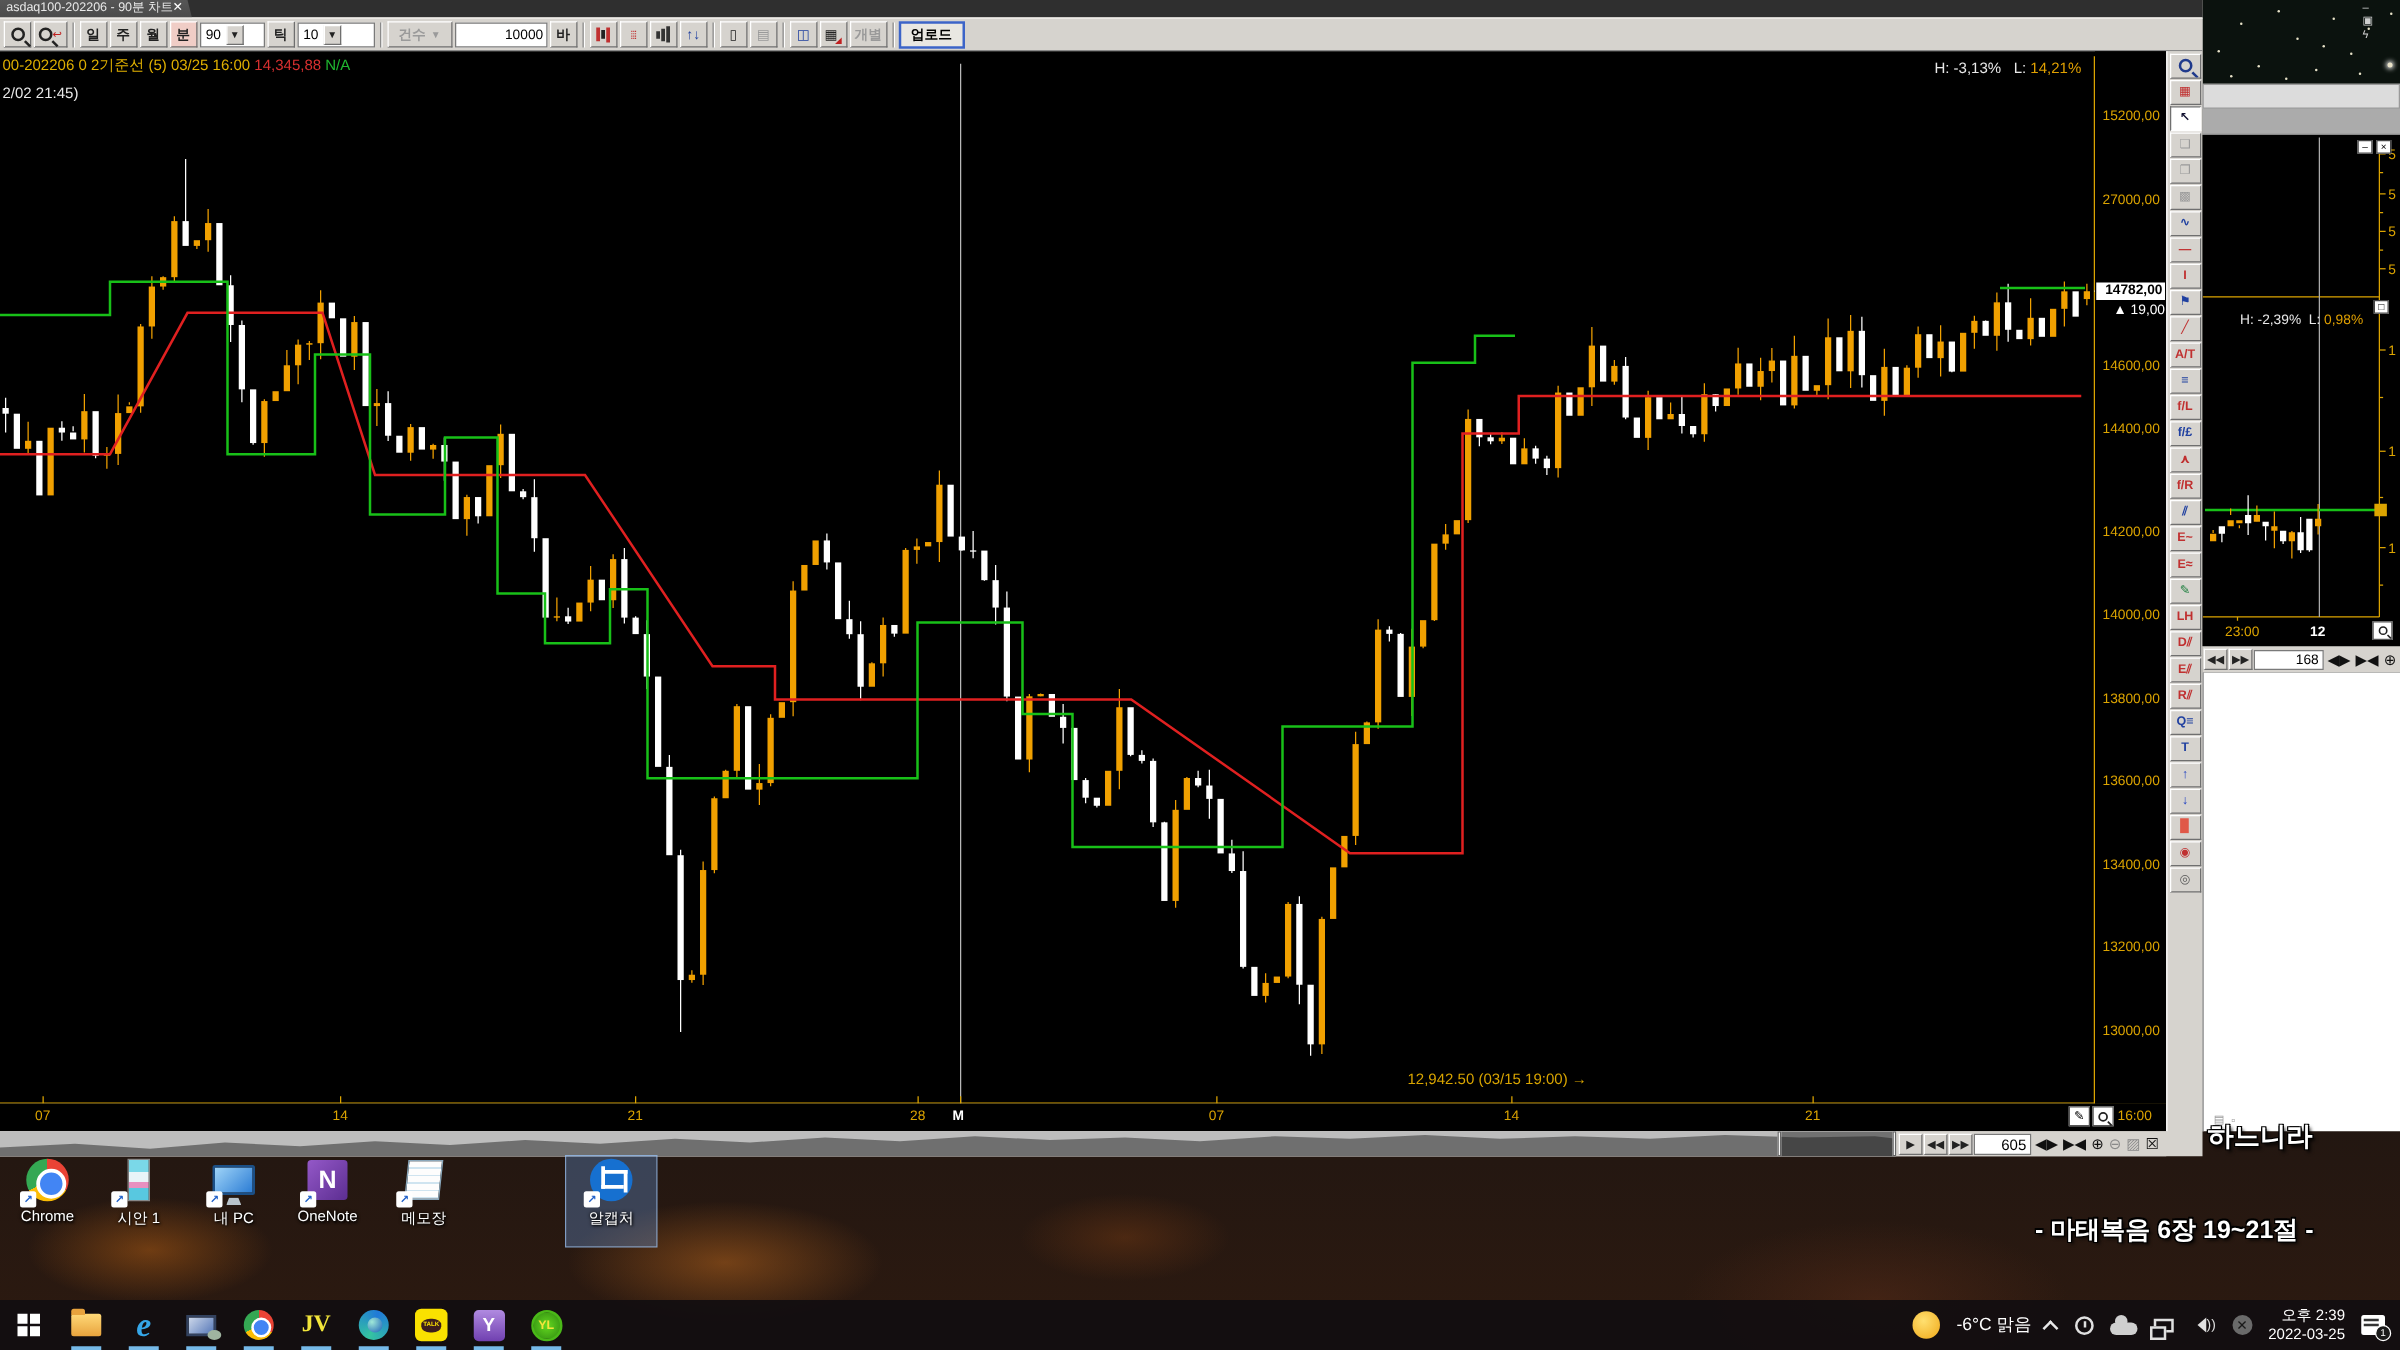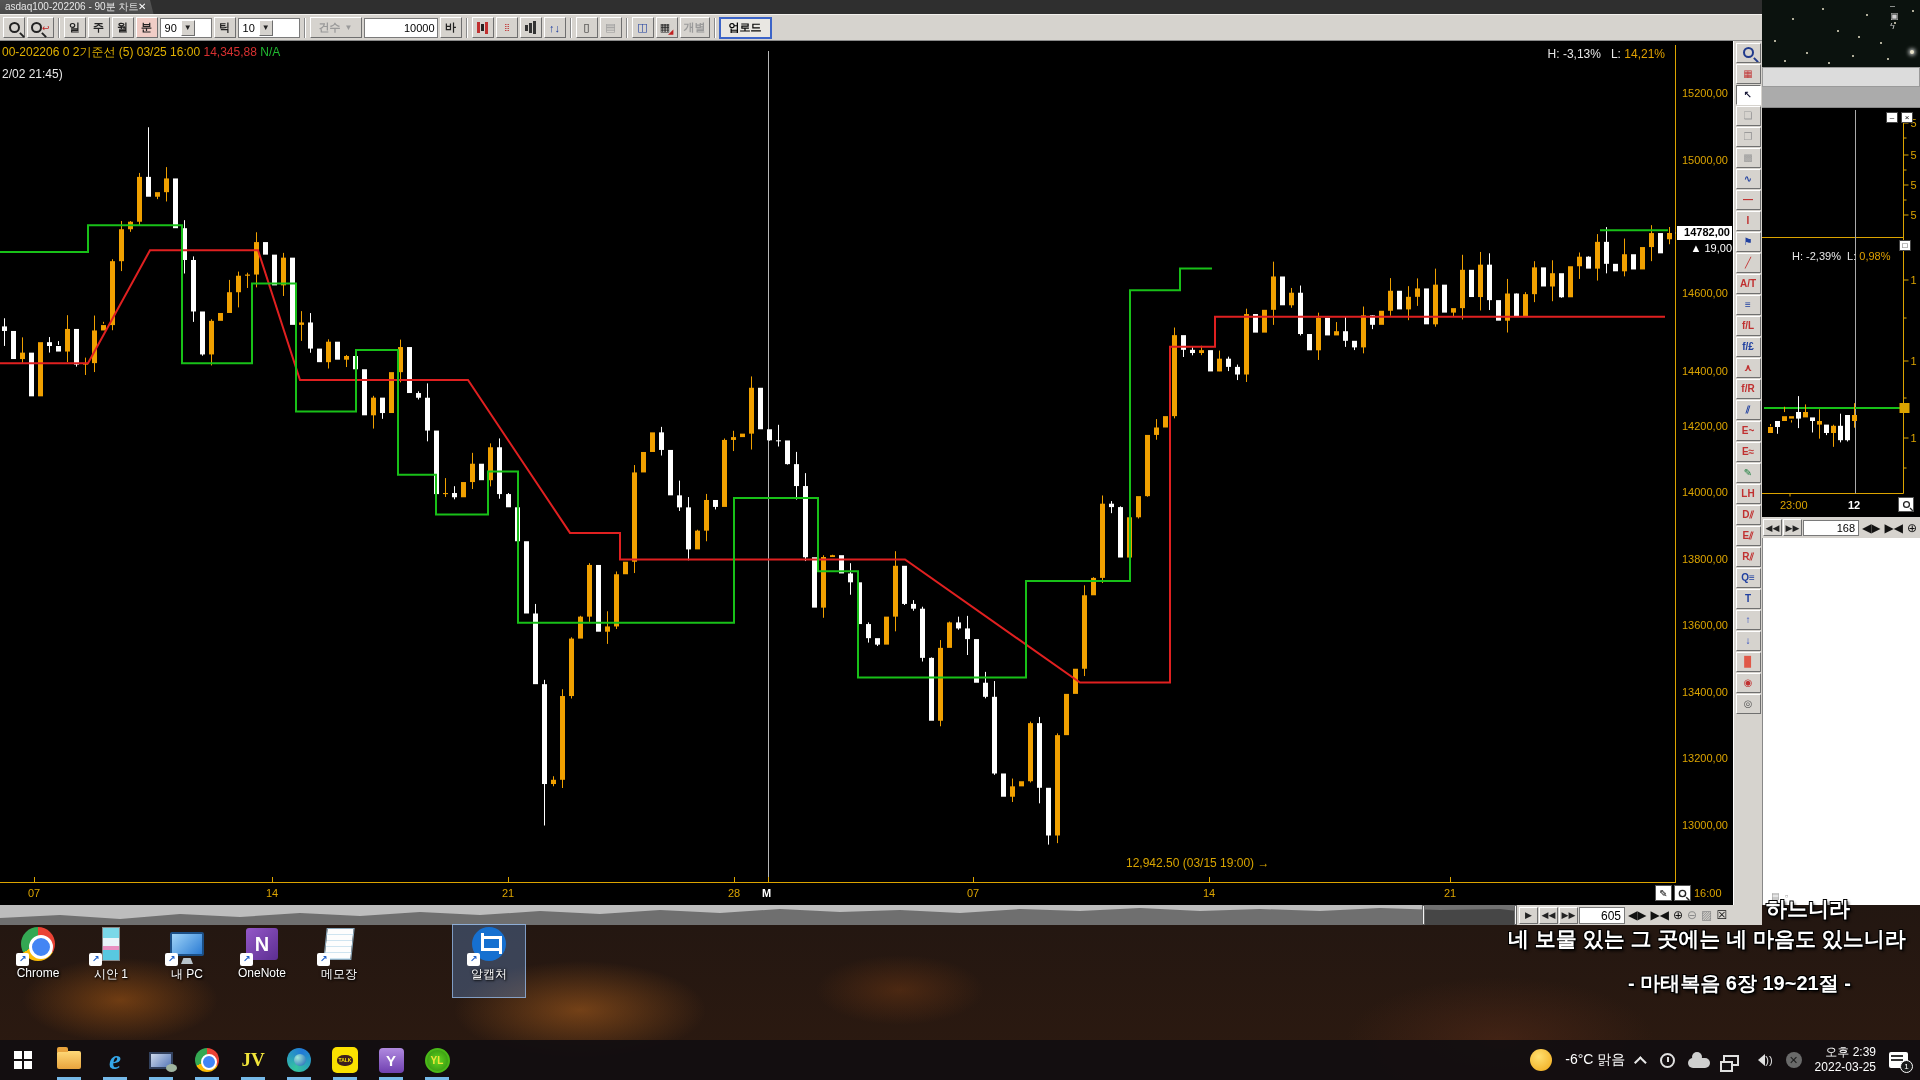--- a/index.html
+++ b/index.html
@@ -697,23 +697,23 @@
         <span>H:</span> <span>-3,13%</span>&nbsp;&nbsp;
         <span>L:</span> <span class="lv">14,21%</span>
       </div>
       <div id="annot" class="abs">
         <span>12,942.50 (03/15 19:00)</span> <span>→</span>
       </div>
     </div>
 
     <div id="price-axis" class="abs">
         <span class="ylab" style="top: 46px;">15200,00</span>
-        <span class="ylab" style="top: 112.5px;">15000,00</span>
+        <span class="ylab" style="top: 112.5px;">27000,00</span>
         <span class="ylab" style="top: 245.5px;">14600,00</span>
-        <span class="ylab" style="top: 324px;">14400,00</span>
+        <span class="ylab" style="top: 296px;">14400,00</span>
         <span class="ylab" style="top: 378.5px;">14200,00</span>
         <span class="ylab" style="top: 445px;">14000,00</span>
         <span class="ylab" style="top: 511.5px;">13800,00</span>
         <span class="ylab" style="top: 578px;">13600,00</span>
         <span class="ylab" style="top: 644.5px;">13400,00</span>
         <span class="ylab" style="top: 711px;">13200,00</span>
         <span class="ylab" style="top: 777.5px;">13000,00</span>
       </div>
     <div id="price-box" class="abs" style="top: 225.985px;">14782,00</div>
     <div id="price-chg" class="abs" style="top: 241.985px;">
@@ -930,21 +930,20 @@
       <div class="dicon sel" style="left: 453px;">
         <div class="art">
           <span class="alcapture"></span>
           <span class="sc-arrow">↗</span>
         </div>
         <div class="lbl">알캡처</div>
       </div>
     </div>
 
   <div class="verse" style="left:1766px;top:895px;font-size:21px">하느니라</div>
-  <div class="verse" style="left:1508px;top:925px;font-size:21px">네 보물 있는 그 곳에는 네 마음도 있느니라</div>
   <div class="verse" style="left:1628px;top:970px;font-size:20px">- 마태복음 6장 19~21절 -</div>
 
   <div id="taskbar" class="abs">
     <div class="tk">
       <span class="start-grid">
           <i></i>
           <i></i>
           <i></i>
           <i></i>
         </span>

